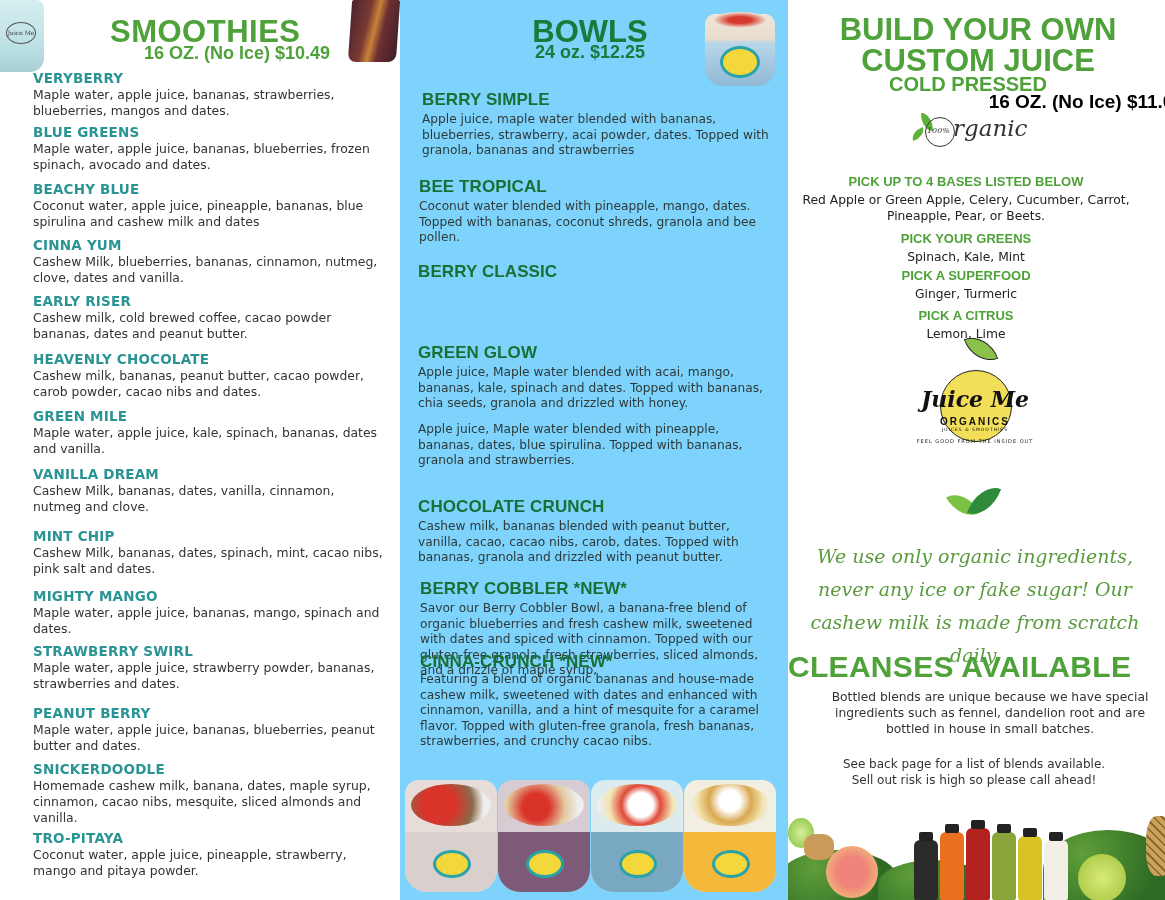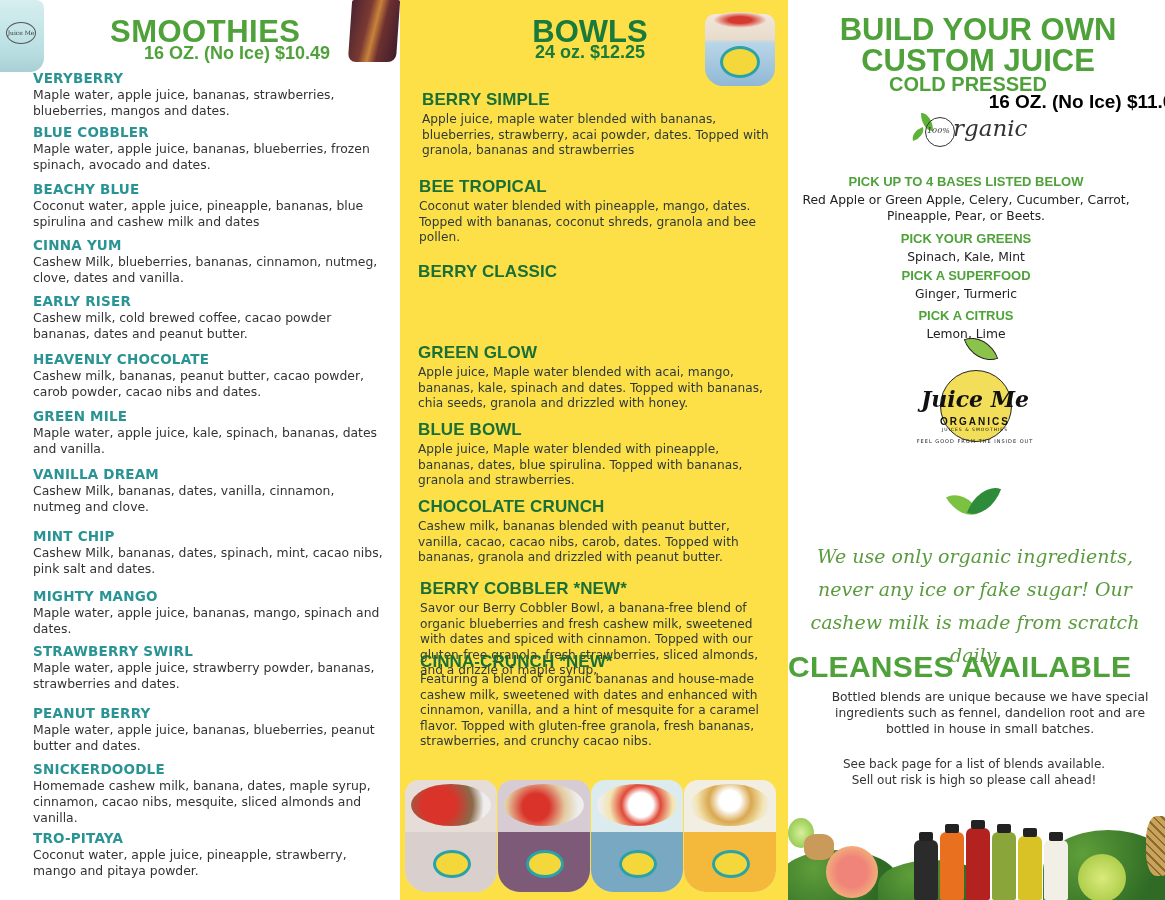--- a/index.html
+++ b/index.html
@@ -1,21 +1,21 @@
 <!DOCTYPE html>
 <html><head>
 <meta charset="utf-8">
 <style>
   * { box-sizing: border-box; margin: 0; padding: 0; }
   html, body { width: 1165px; height: 900px; overflow: hidden; background: #ffffff; }
   body { font-family: "DejaVu Sans", "Liberation Sans", sans-serif; color: #2b2b2b; position: relative; }
 
   .panel { position: absolute; top: 0; height: 900px; }
   #smoothies { left: 0; width: 400px; background: #ffffff; }
-  #bowls { left: 400px; width: 388px; background: #fde047; }
+  #bowls { left: 400px; width: 388px; background: #7dd3fc; }
   #juice { left: 788px; width: 377px; background: #ffffff; }
 
   
   .sm-title { position: absolute; left: 110px; top: 14px; width: 190px; text-align: center;
     font-family: "Liberation Sans", sans-serif; font-weight: bold; font-size: 31px; color: #4fa23a; letter-spacing: 0.5px; }
   .sm-price { position: absolute; left: 80px; top: 43px; width: 250px; text-align: right;
     font-family: "Liberation Sans", sans-serif; font-weight: bold; font-size: 18px; color: #4fa23a; }
   .cup { position: absolute; border-radius: 6px 6px 12px 12px; }
   .cup-left { left: 0; top: 0; width: 44px; height: 72px; background: linear-gradient(180deg,#d6eef0,#b9dfe3 70%,#a8cfd4); border-radius: 0 8px 14px 0; }
   .cup-left .lbl { position:absolute; left:6px; top:22px; width:30px; height:22px; border:1px solid #555; border-radius:50%; font-size:6px; text-align:center; line-height:20px; color:#333; font-family:"DejaVu Serif",serif; }
@@ -101,21 +101,21 @@
   <div class="cup cup-right"></div>
   <h1 class="sm-title">SMOOTHIES</h1>
   <div class="sm-price">16 OZ.  (No Ice) $10.49</div>
 
   <div class="sm-list">
     <div class="sm-item" style="top:0px">
       <div class="sm-name">VERYBERRY</div>
       <div class="sm-desc">Maple water, apple juice, bananas, strawberries, blueberries, mangos and dates.</div>
     </div>
     <div class="sm-item" style="top:54px">
-      <div class="sm-name">BLUE COBBLER</div>
+      <div class="sm-name">BLUE GREENS</div>
       <div class="sm-desc">Maple water, apple juice, bananas, blueberries, frozen spinach, avocado and dates.</div>
     </div>
     <div class="sm-item" style="top:111px">
       <div class="sm-name">BEACHY BLUE</div>
       <div class="sm-desc">Coconut water, apple juice, pineapple, bananas, blue spirulina and cashew milk and dates</div>
     </div>
     <div class="sm-item" style="top:167px">
       <div class="sm-name">CINNA YUM</div>
       <div class="sm-desc">Cashew Milk, blueberries, bananas, cinnamon, nutmeg, clove, dates and vanilla.</div>
     </div>
@@ -180,21 +180,20 @@
       <div class="bw-desc">Coconut water blended with pineapple, mango, dates. Topped with bananas, coconut shreds, granola and bee pollen.</div>
     </div>
     <div class="bw-item" style="top:262px">
       <div class="bw-name">BERRY CLASSIC</div>
     </div>
     <div class="bw-item" style="top:343px">
       <div class="bw-name">GREEN GLOW</div>
       <div class="bw-desc">Apple juice, Maple water blended with acai, mango, bananas, kale, spinach and dates. Topped with bananas, chia seeds, granola and drizzled with honey.</div>
     </div>
     <div class="bw-item" style="top:420px">
-      <div class="bw-name">BLUE BOWL</div>
       <div class="bw-desc">Apple juice, Maple water blended with pineapple, bananas, dates, blue spirulina. Topped with bananas, granola and strawberries.</div>
     </div>
     <div class="bw-item" style="top:497px">
       <div class="bw-name">CHOCOLATE CRUNCH</div>
       <div class="bw-desc">Cashew milk, bananas blended with peanut butter, vanilla, cacao, cacao nibs, carob, dates. Topped with bananas, granola and drizzled with peanut butter.</div>
     </div>
     <div class="bw-item" style="top:579px; left:2px">
       <div class="bw-name">BERRY COBBLER *NEW*</div>
       <div class="bw-desc">Savor our Berry Cobbler Bowl, a banana-free blend of organic blueberries and fresh cashew milk, sweetened with dates and spiced with cinnamon. Topped with our gluten-free granola, fresh strawberries, sliced almonds, and a drizzle of maple syrup,</div>
     </div>

